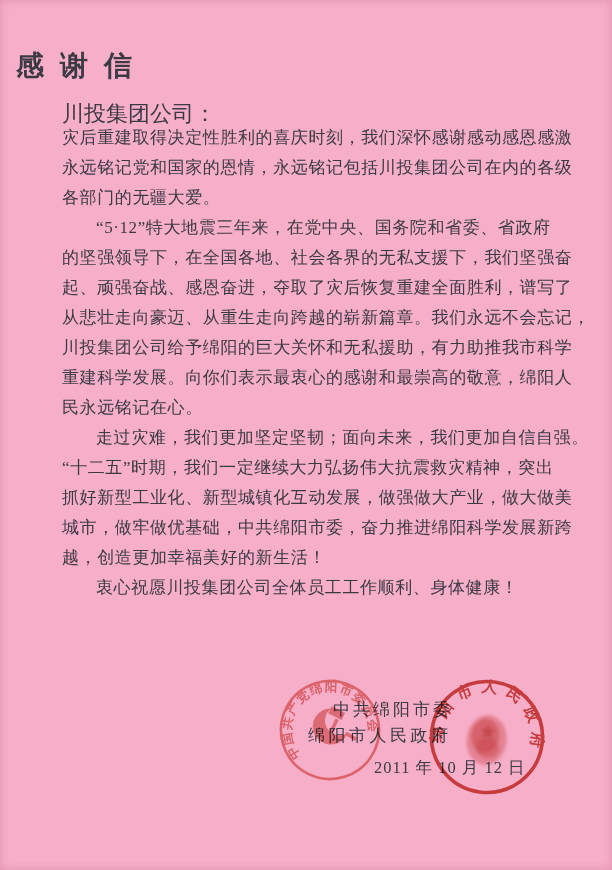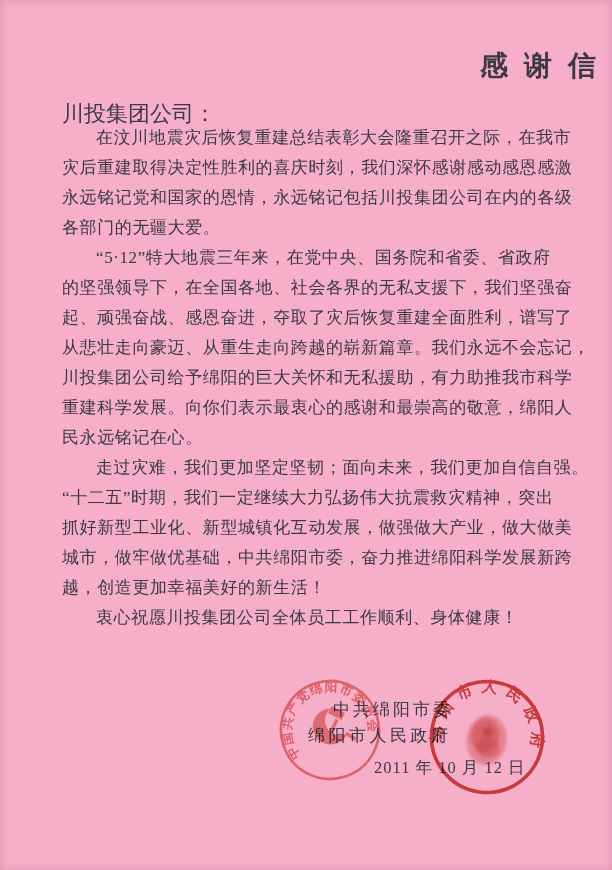--- a/index.html
+++ b/index.html
@@ -15,21 +15,21 @@
     width:612px;height:870px;
     margin:0 auto;
     background:var(--paper);
     color:var(--ink);
     font-family:"Liberation Serif","DejaVu Serif",serif;
     overflow:hidden;
     box-shadow:inset 0 0 8px rgba(150,60,90,.25);
   }
   .title{
     position:absolute;top:49px;left:0;width:612px;
-    text-align:right;
+    text-align:left;
     font-size:28px;font-weight:bold;
     letter-spacing:16px;text-indent:16px;
     line-height:34px;
   }
   .salutation{
     position:absolute;left:62px;top:99px;
     font-size:22px;line-height:30px;
   }
   .body-block{
     position:absolute;left:62px;top:123px;width:496px;
@@ -57,21 +57,20 @@
 </head>
 <body>
 
 <div class="page">
 
   <div class="title">感谢信</div>
 
   <div class="salutation">川投集团公司：</div>
 
   <div class="body-block">
-      <div class="body-line first">在汶川地震灾后恢复重建总结表彰大会隆重召开之际，在我市</div>
       <div class="body-line">灾后重建取得决定性胜利的喜庆时刻，我们深怀感谢感动感恩感激</div>
       <div class="body-line">永远铭记党和国家的恩情，永远铭记包括川投集团公司在内的各级</div>
       <div class="body-line">各部门的无疆大爱。</div>
       <div class="body-line first">“5·12”特大地震三年来，在党中央、国务院和省委、省政府</div>
       <div class="body-line">的坚强领导下，在全国各地、社会各界的无私支援下，我们坚强奋</div>
       <div class="body-line">起、顽强奋战、感恩奋进，夺取了灾后恢复重建全面胜利，谱写了</div>
       <div class="body-line">从悲壮走向豪迈、从重生走向跨越的崭新篇章。我们永远不会忘记，</div>
       <div class="body-line">川投集团公司给予绵阳的巨大关怀和无私援助，有力助推我市科学</div>
       <div class="body-line">重建科学发展。向你们表示最衷心的感谢和最崇高的敬意，绵阳人</div>
       <div class="body-line">民永远铭记在心。</div>

